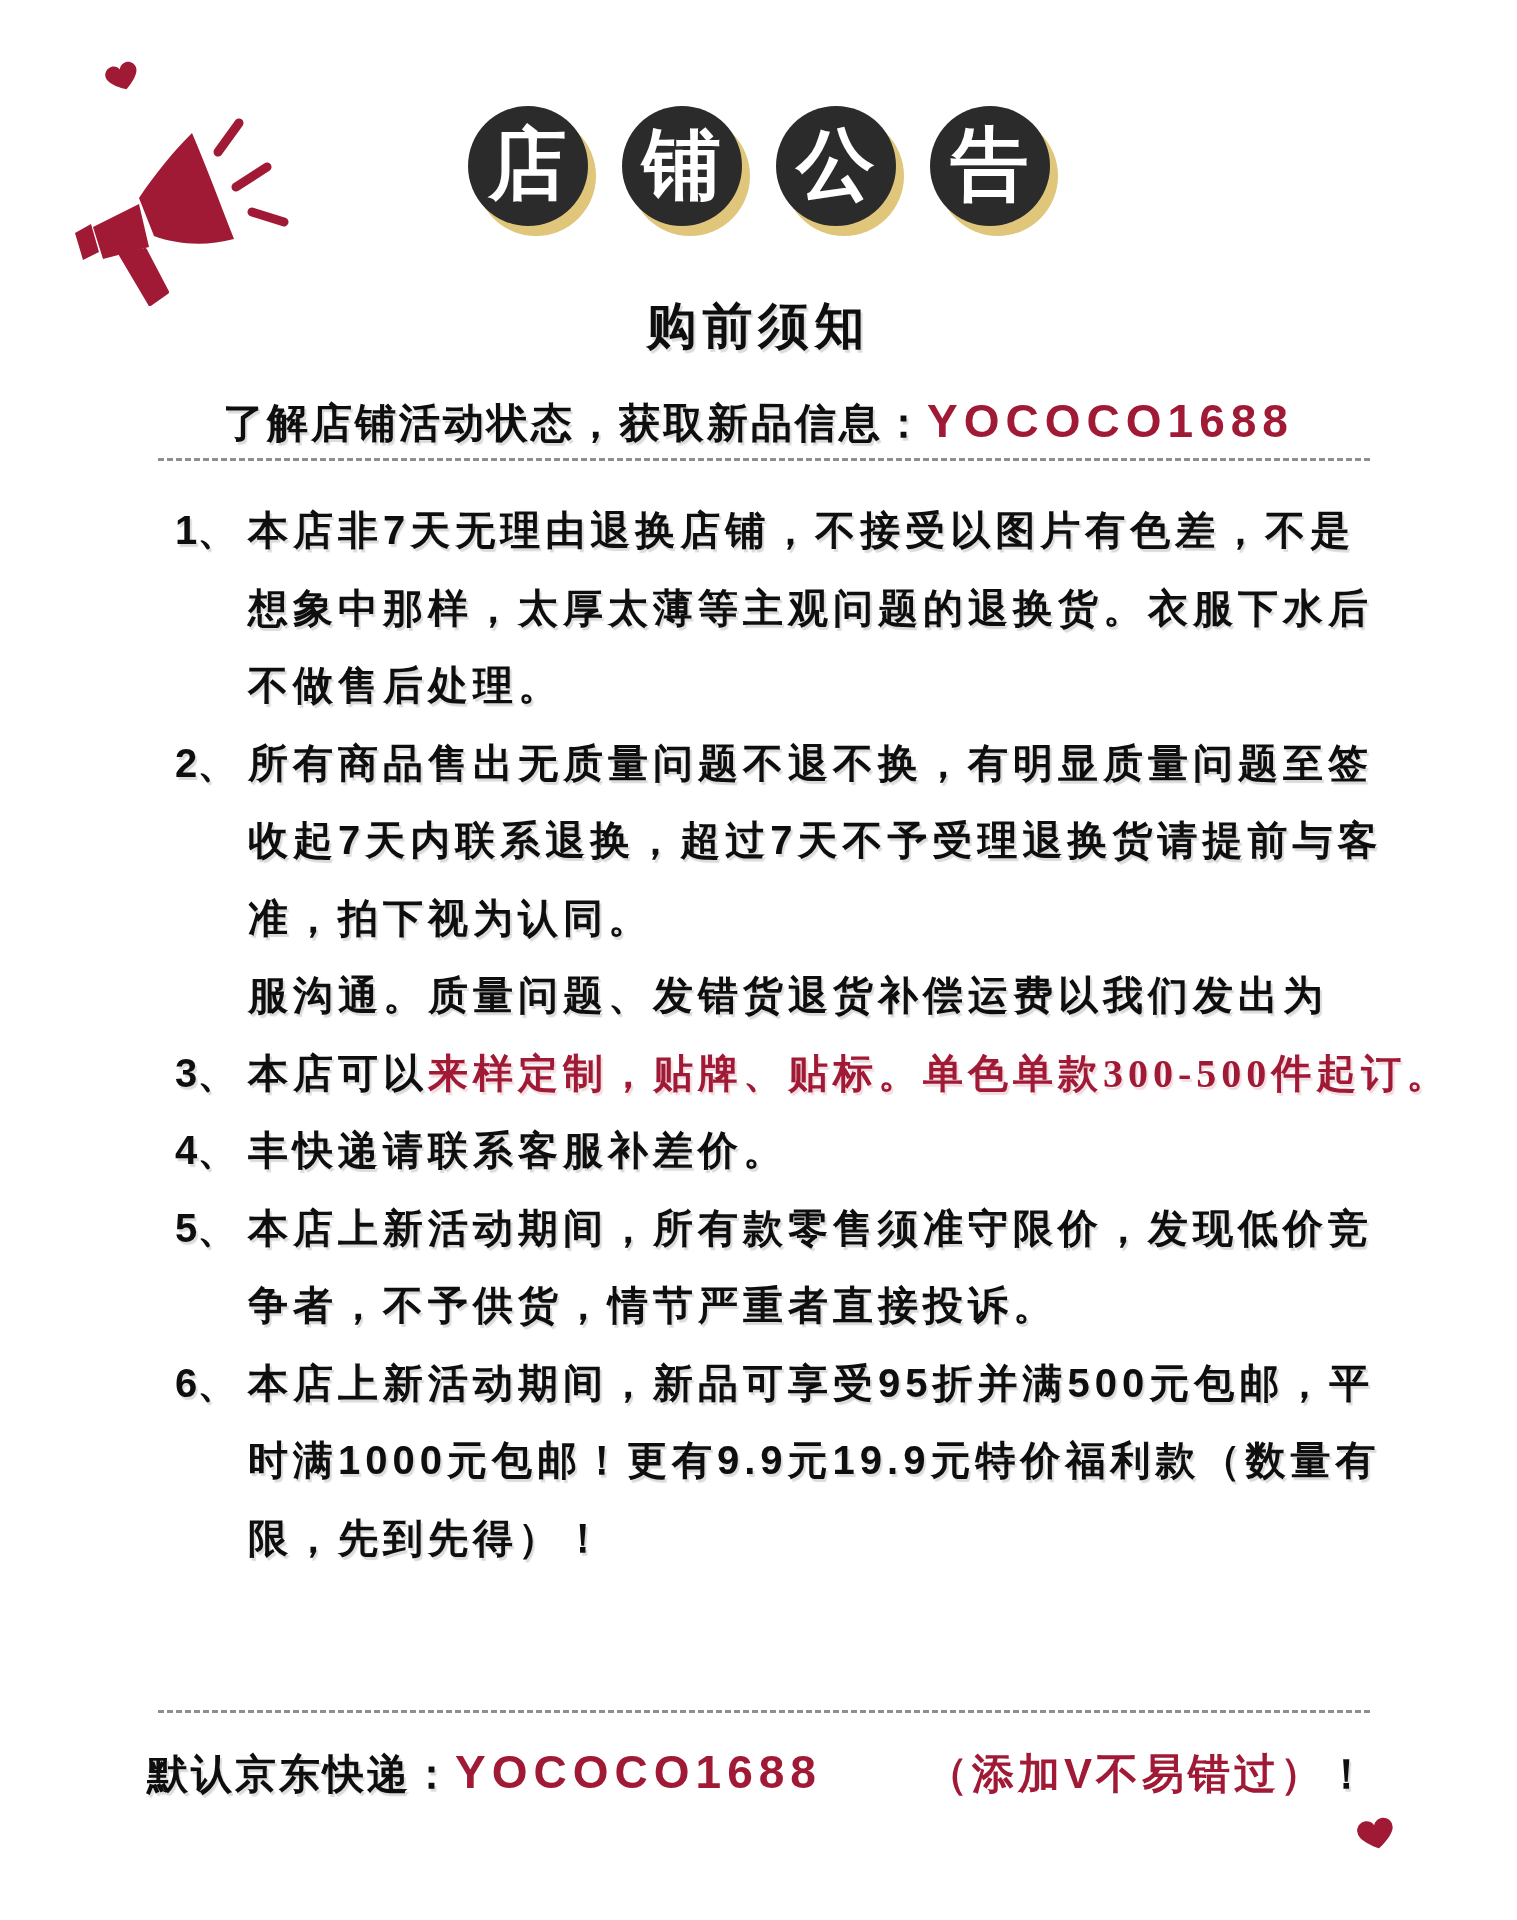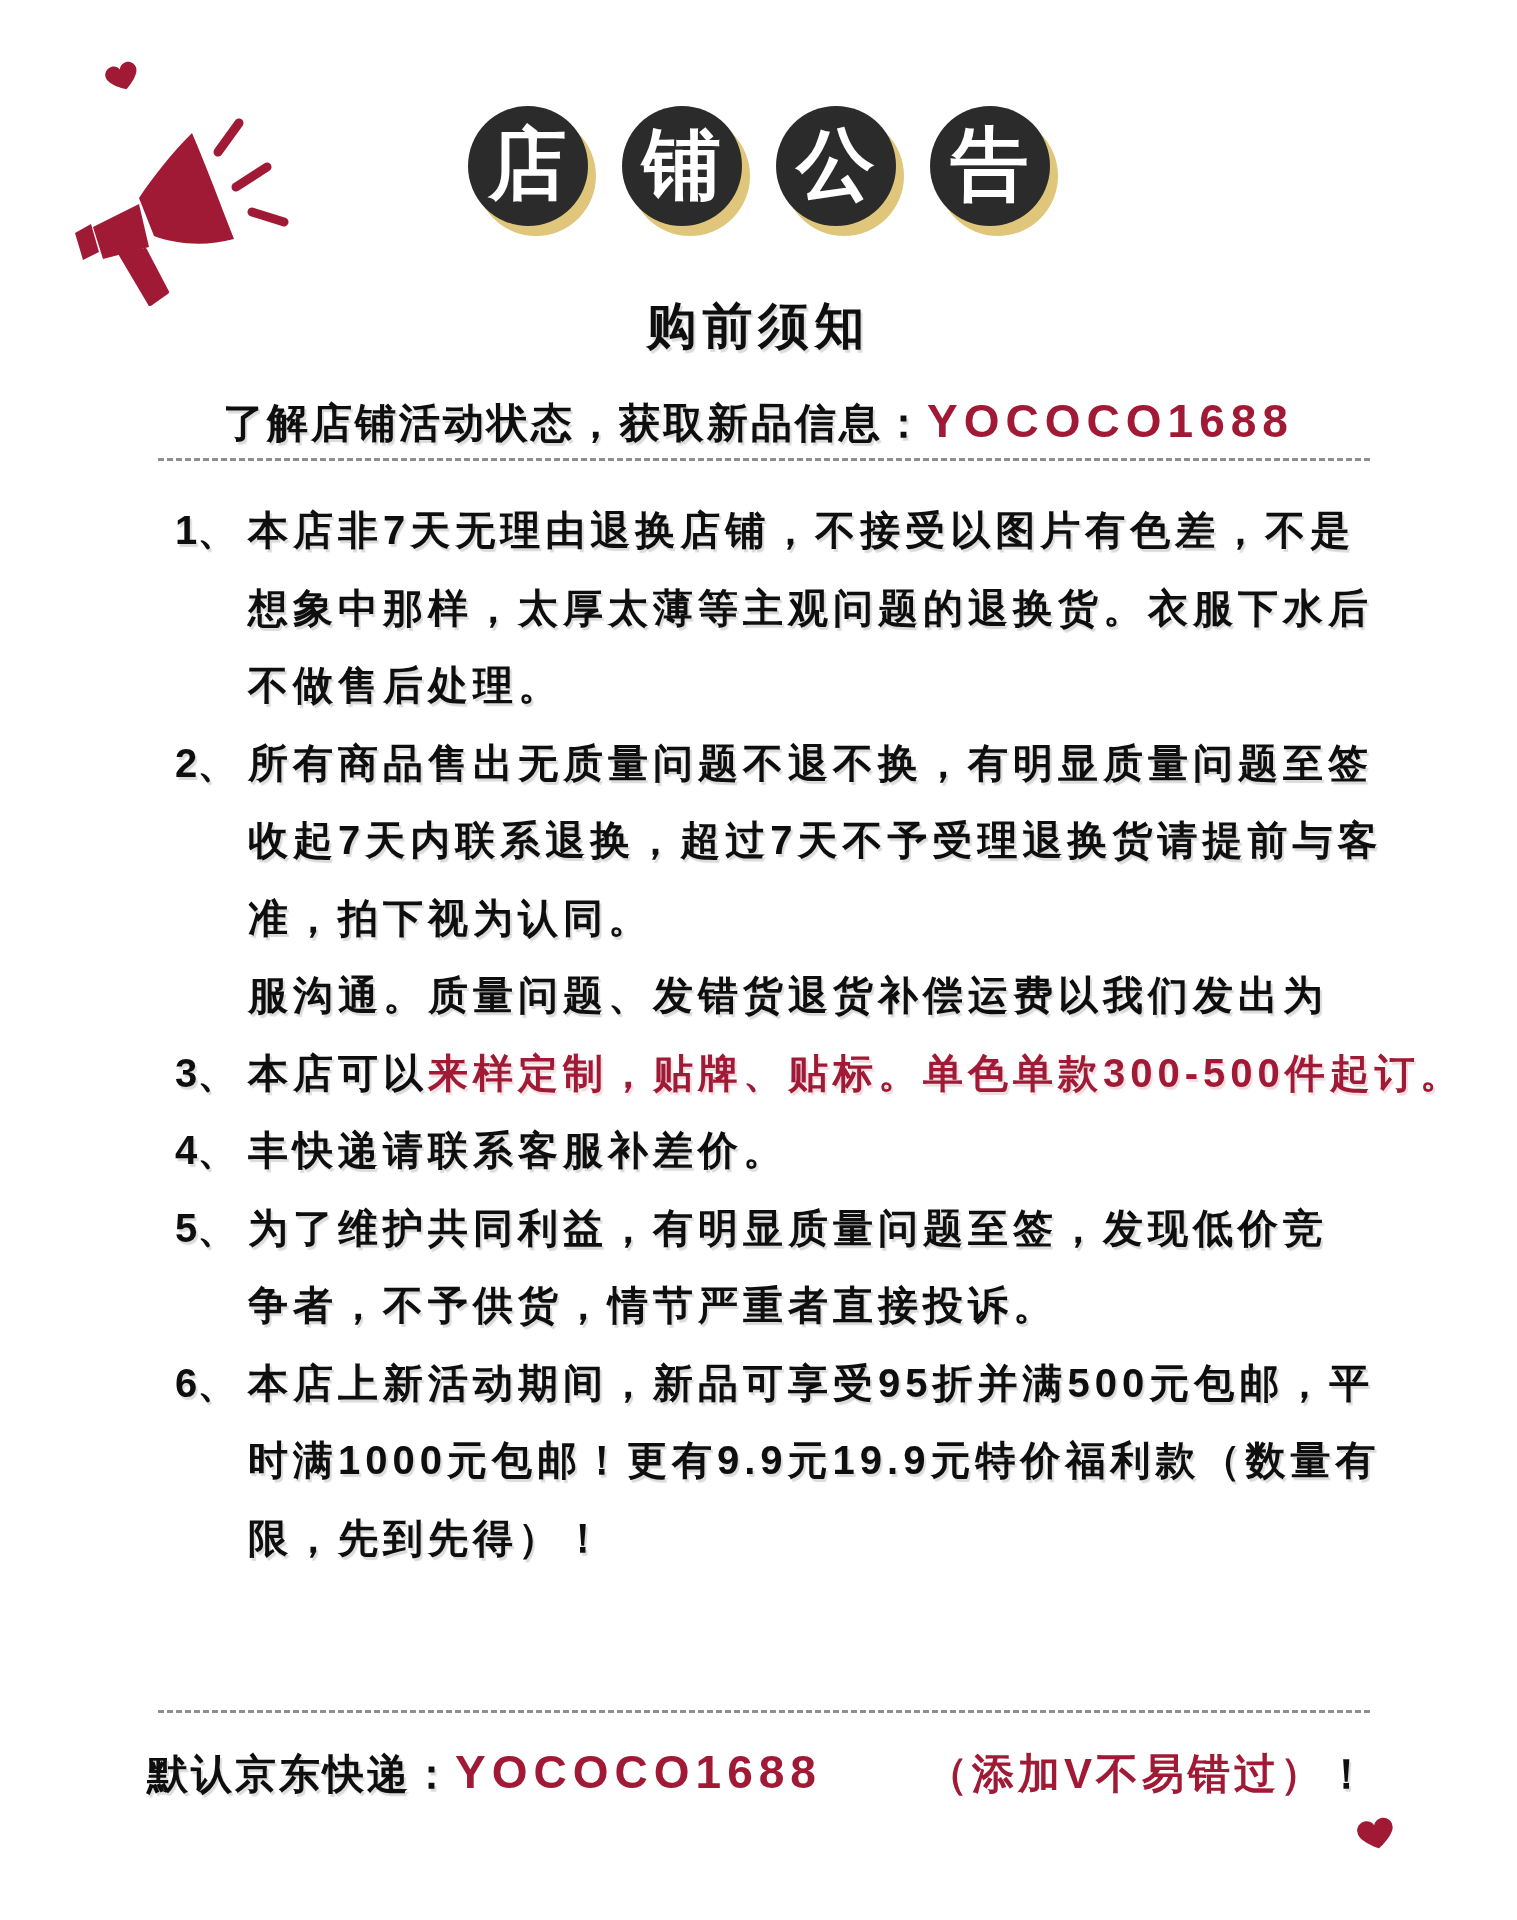--- a/index.html
+++ b/index.html
@@ -66,21 +66,21 @@
   .item .num {
     position:absolute; left:0; top:0;
     font-size:40px; font-weight:700; line-height:77.5px;
     text-shadow:2px 3px 1px rgba(0,0,0,0.14);
   }
   .line {
     font-size:40px; font-weight:700; line-height:77.5px;
     letter-spacing:5px; white-space:nowrap;
     text-shadow:2px 3px 1px rgba(0,0,0,0.14);
   }
-  .line .red { text-shadow:2px 3px 1px rgba(160,25,53,0.15); }
+  .line .red { text-shadow:2px 3px 1px rgba(160,25,53,0.15);font-family:Liberation Serif, serif; }
 
   .footer-line {
     position:absolute; top:1745px; left:0; width:100%;
     text-align:center; font-size:41px; font-weight:700; letter-spacing:3px;
     white-space:nowrap;
     text-shadow:2px 3px 1px rgba(0,0,0,0.14);
   }
   .footer-note { margin-left:104px; font-size:42px; letter-spacing:4px; text-shadow:none; }
 
   .heart-bottom {
@@ -153,21 +153,21 @@
       <div class="item">
         <span class="num">3、</span>
         <div class="line"><span>本店可以</span><span class="red">来样定制，贴牌、贴标。单色单款300-500件起订。</span></div>
       </div>
       <div class="item">
         <span class="num">4、</span>
         <div class="line"><span>丰快递请联系客服补差价。</span></div>
       </div>
       <div class="item">
         <span class="num">5、</span>
-        <div class="line"><span>为了维护共同利益，有明显质量问题至签，发现低价竞</span></div>
+        <div class="line"><span>本店上新活动期间，所有款零售须准守限价，发现低价竞</span></div>
         <div class="line"><span>争者，不予供货，情节严重者直接投诉。</span></div>
       </div>
       <div class="item">
         <span class="num">6、</span>
         <div class="line"><span>本店上新活动期间，新品可享受95折并满500元包邮，平</span></div>
         <div class="line"><span>时满1000元包邮！更有9.9元19.9元特价福利款（数量有</span></div>
         <div class="line"><span>限，先到先得）！</span></div>
       </div>
     </div>
 

